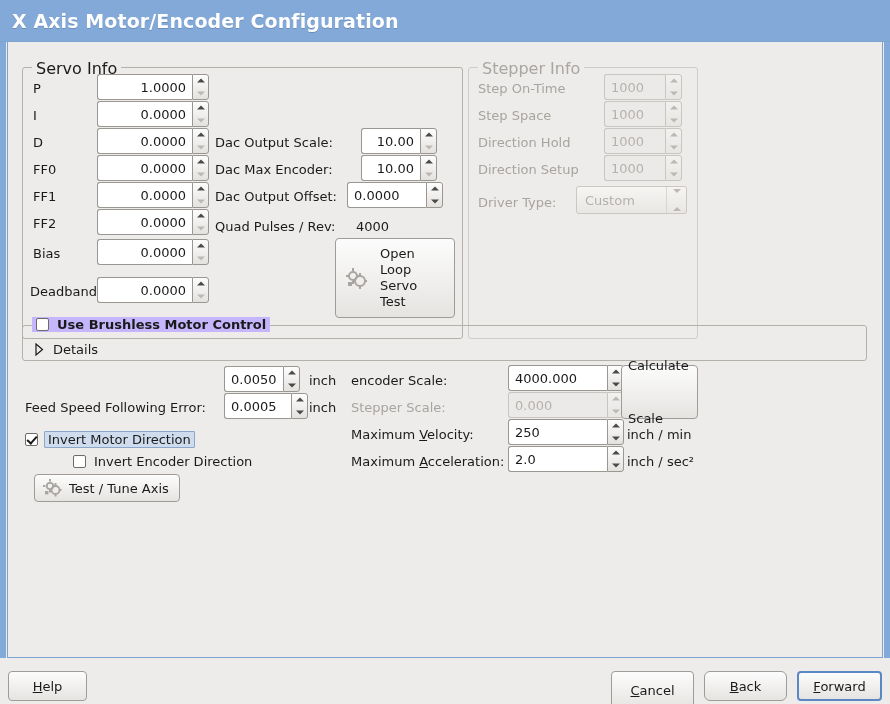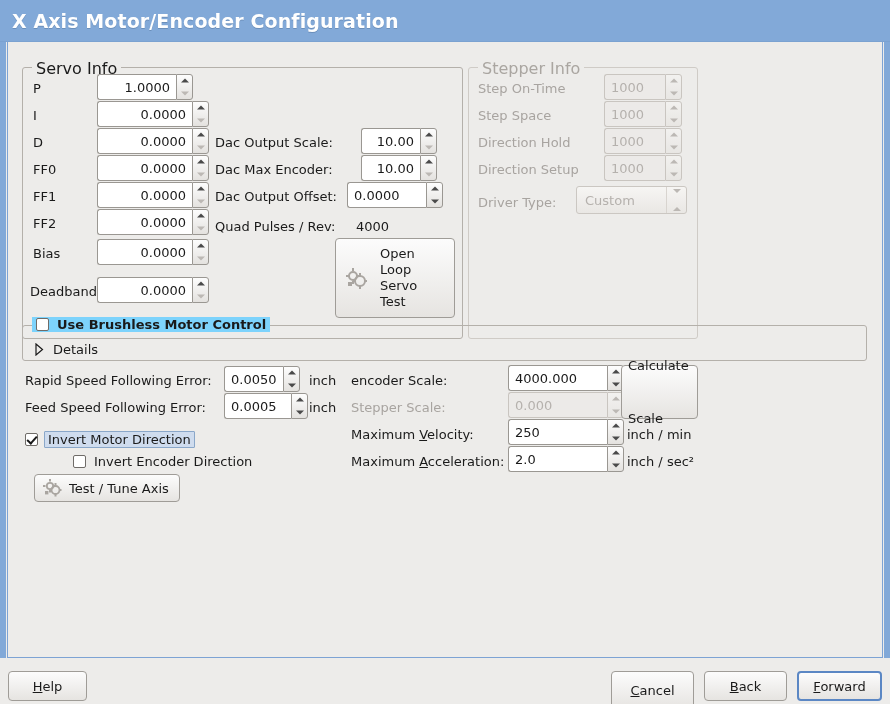--- a/index.html
+++ b/index.html
@@ -191,21 +191,21 @@
 
   <span class="lbl" style="left:25px; top:40px;">P</span>
   <span class="lbl" style="left:25px; top:67px;">I</span>
   <span class="lbl" style="left:25px; top:94px;">D</span>
   <span class="lbl" style="left:25px; top:121px;">FF0</span>
   <span class="lbl" style="left:25px; top:148px;">FF1</span>
   <span class="lbl" style="left:25px; top:175px;">FF2</span>
   <span class="lbl" style="left:25px; top:205px;">Bias</span>
   <span class="lbl" style="left:22px; top:243px;">Deadband</span>
 
-  <div class="spin mindis" style="left:89px; top:32px; width:96px;">
+  <div class="spin mindis" style="left:89px; top:32px; width:112px;">
     <div class="fld right">1.0000</div>
     <div class="btns">
         <div class="up"></div>
         <div class="dn"></div>
       </div>
   </div>
   <div class="spin mindis" style="left:89px; top:59px; width:112px;">
     <div class="fld right">0.0000</div>
     <div class="btns">
         <div class="up"></div>
@@ -351,35 +351,34 @@
   </div>
 
   <div class="combo" style="left:568px; top:144px; width:111px;">
     <span class="txt">Custom</span>
     <span class="sep"></span>
     <span class="arrows"></span>
   </div>
 
   <div class="frame" style="left:14px; top:283px; width:845px; height:36px;">
   </div>
-  <div class="chk" style="left:24px; top:275px; background:#7dd3fc; padding:0 4px;">
+  <div class="chk" style="left:24px; top:275px; background:#c4b5fd; padding:0 4px;">
     <span class="box"></span>
     <span class="cl bold">Use Brushless Motor Control</span>
   </div>
 
   <div class="expander" style="left:26px; top:300px;">
     <span class="tri-outline">
       <svg width="10" height="13" viewBox="0 0 10 13">
           <path d="M2 1 L8.5 6.5 L2 12 Z" fill="none" stroke="#1a1a1a" stroke-width="1.2"></path>
         </svg>
     </span>
     <span class="elabel">Details</span>
   </div>
 
-  <span class="lbl" style="left:17px; top:332px;">Rapid Speed Following Error:</span>
   <div class="spin" style="left:216px; top:324px; width:76px;">
     <div class="fld left">0.0050</div>
     <div class="btns">
         <div class="up"></div>
         <div class="dn"></div>
       </div>
   </div>
   <span class="lbl" style="left:301px; top:332px;">inch</span>
 
   <span class="lbl" style="left:17px; top:359px;">Feed Speed Following Error:</span>
@@ -473,19 +472,19 @@
 
 </div>
 
 <div id="bottombar">
   <div class="btn" style="left:8px; top:13px; width:79px; height:30px;">
     <span><u>H</u>elp</span>
   </div>
   <div class="btn" style="left:611px; top:13px; width:83px; height:38px;">
     <span><u>C</u>ancel</span>
   </div>
-  <div class="btn" style="left:704px; top:13px; width:83px; height:30px;">
+  <div class="btn" style="left:704px; top:13px; width:83px; height:30px;border-radius:6px;">
     <span><u>B</u>ack</span>
   </div>
   <div class="btn focusring" style="left:797px; top:13px; width:85px; height:30px;">
     <span><u>F</u>orward</span>
   </div>
 </div>
 
 </body></html>

